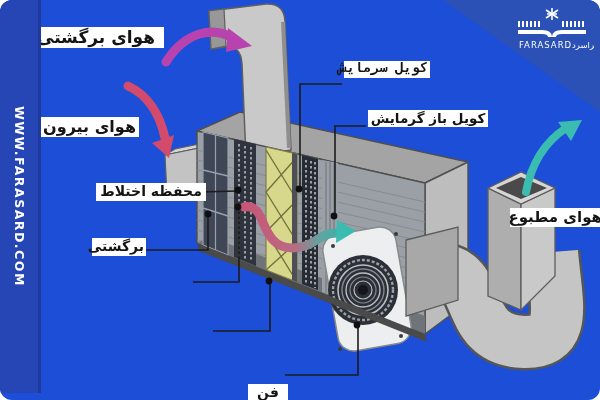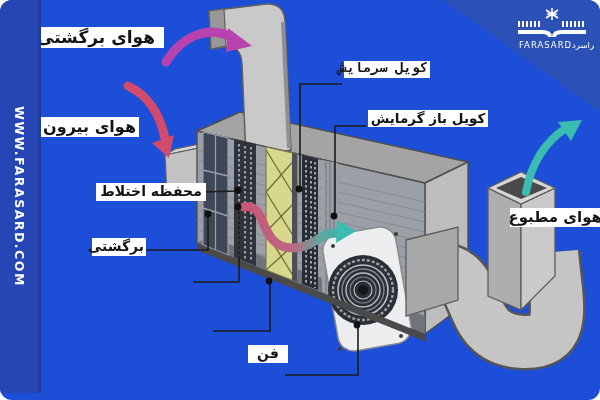--- a/index.html
+++ b/index.html
@@ -18,21 +18,21 @@
   .draw{position:absolute;left:0;top:0;width:600px;height:400px;}
   
   .lbl{position:absolute;direction:rtl;color:#141414;font-weight:bold;white-space:nowrap;
        background:#ffffff;padding:0 2px;line-height:1.25;text-align:center;}
   .l-return {left:28px; top:27px; width:132px;font-size:17px;}
   .l-outside{left:40px; top:117px;width:95px; font-size:16px;}
   .l-mixing {left:56px; top:183px;width:106px;font-size:14px;margin-left:40px;}
   .l-filter {left:92px; top:238px;width:50px; font-size:14px;}
   .l-preheat{left:70px; top:268px;width:122px;font-size:14px;}
   .l-bag    {left:110px;top:317px;width:102px;font-size:14px;}
-  .l-fan    {left:248px;top:345px;width:36px; font-size:14px;}
+  .l-fan    {left:248px;top:384px;width:36px; font-size:14px;}
   .l-cool   {left:344px;top:61px; width:82px; font-size:13.5px;font-family:Liberation Mono, monospace;}
   .l-reheat {left:368px;top:110px;width:116px;font-size:13.5px;}
   .l-supply {left:510px;top:208px;width:90px; font-size:15px;}
 </style>
 </head>
 <body>
 
 <div class="stage">
 
   <svg class="draw" viewBox="0 0 600 400">

